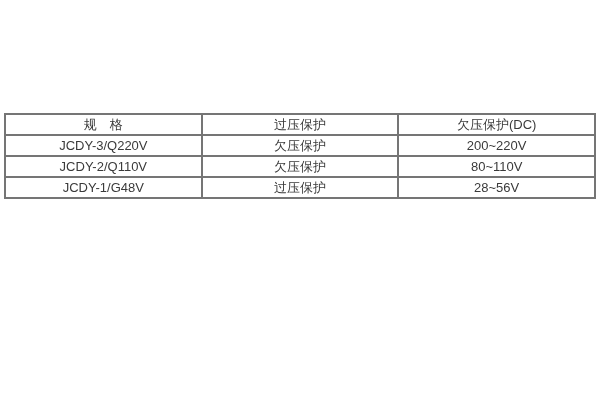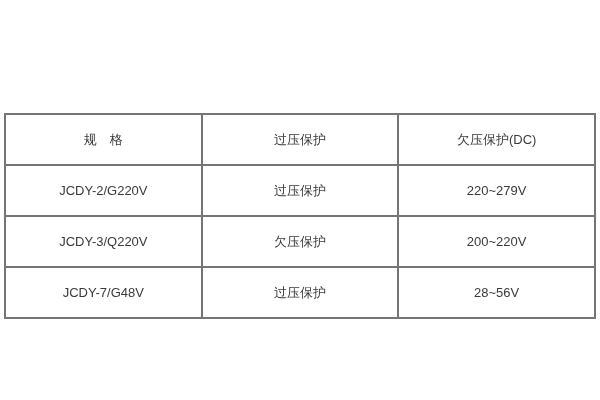--- a/index.html
+++ b/index.html
@@ -22,21 +22,21 @@
     left: 4px;
     top: 113px;
     width: 592px;
     border-collapse: collapse;
     table-layout: fixed;
   }
   table.spec-table th,
   table.spec-table td {
     border: 2px solid #757575;
     height: 19px;
-    padding: 15px;
+    padding: 0;
     text-align: center;
     vertical-align: middle;
     font-size: 13px;
     font-weight: normal;
     color: #3a3a3a;
     white-space: pre;
     line-height: 19px;
     overflow: hidden;
   }
   table.spec-table col {
@@ -55,29 +55,29 @@
     </colgroup>
     <thead>
       <tr>
         <th>规　格</th>
         <th>过压保护</th>
         <th>欠压保护(DC)</th>
       </tr>
     </thead>
     <tbody>
       <tr>
-        <td>JCDY-2/G220V</td>
-        <td>过压保护</td>
-        <td>220~279V</td>
-      </tr>
-      <tr>
         <td>JCDY-3/Q220V</td>
         <td>欠压保护</td>
         <td>200~220V</td>
       </tr>
       <tr>
-        <td>JCDY-7/G48V</td>
+        <td>JCDY-2/Q110V</td>
+        <td>欠压保护</td>
+        <td>80~110V</td>
+      </tr>
+      <tr>
+        <td>JCDY-1/G48V</td>
         <td>过压保护</td>
         <td>28~56V</td>
       </tr>
     </tbody>
   </table>
 </div>
 
 </body></html>

